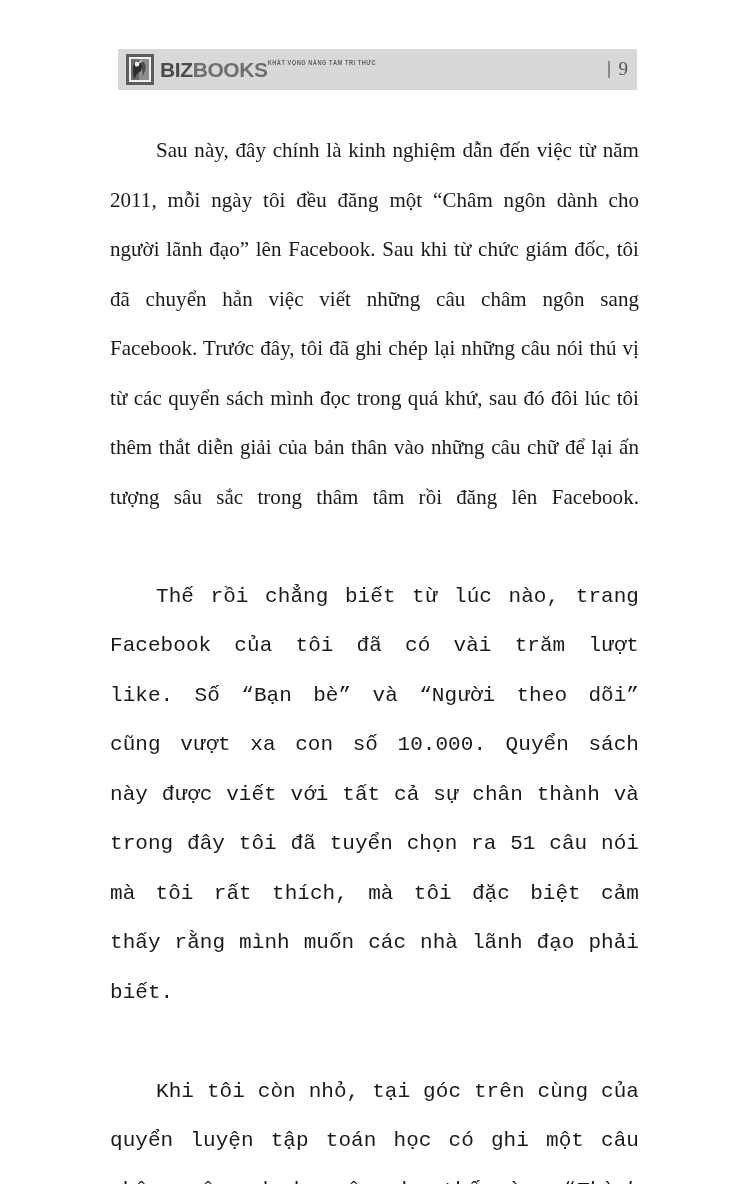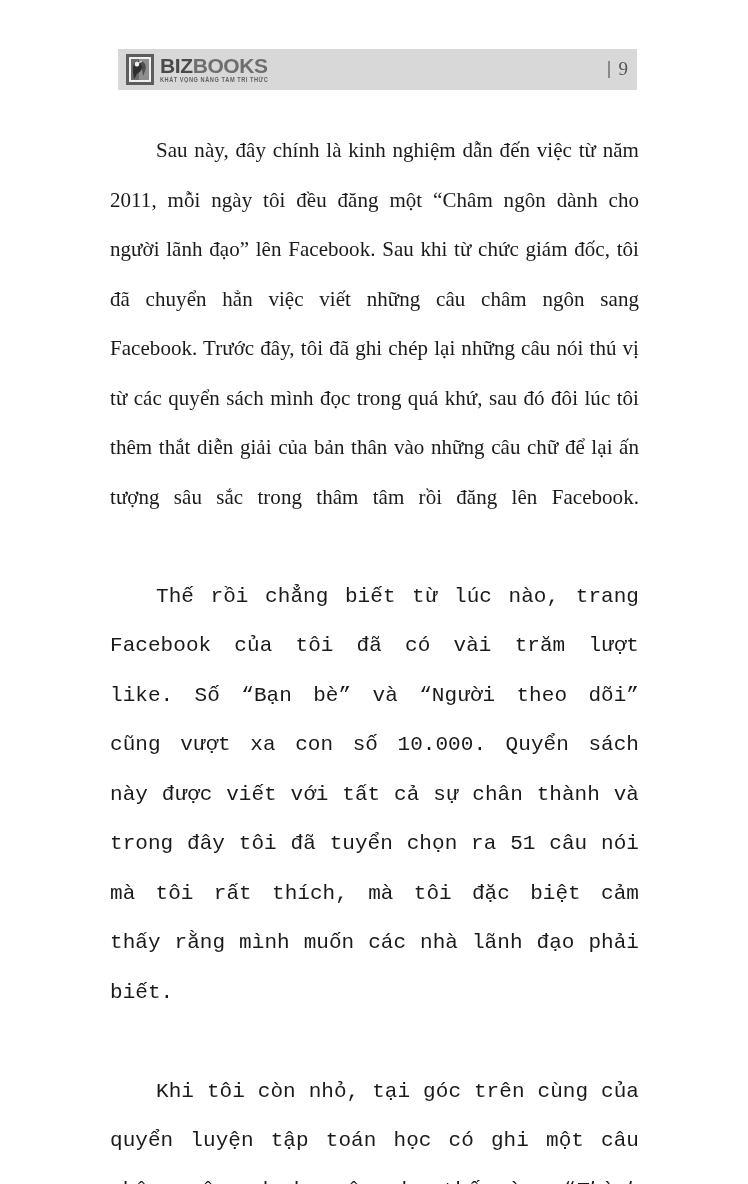--- a/index.html
+++ b/index.html
@@ -46,21 +46,21 @@
     width: 28px;
     height: 31px;
     background: #5d5d5d;
     flex: 0 0 auto;
     overflow: hidden;
   }
   .brand-mark svg { display: block; }
 
   .brand-text {
     display: flex;
-    flex-direction: column;
+    flex-direction: row;
     justify-content: center;
     line-height: 1;
   }
 
   .brand-word {
     font-family: "Liberation Sans", "DejaVu Sans", sans-serif;
     font-weight: 700;
     font-size: 21px;
     letter-spacing: -0.4px;
     line-height: 1;

